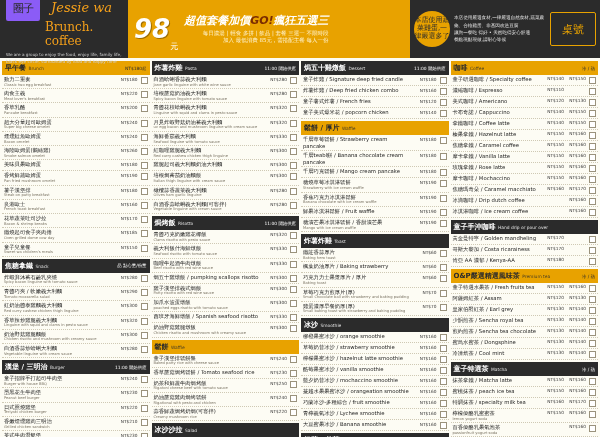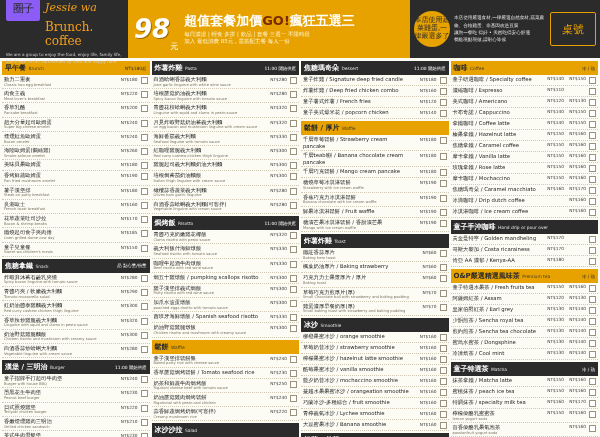--- a/index.html
+++ b/index.html
@@ -39,23 +39,23 @@
     background: #8b5cf6;
     color: #2b2b2b;
     font-weight: normal;
     font-size: 11px;
     display: flex; align-items: center; justify-content: center;
     letter-spacing: -1px;
     border-radius: 2px;
   }
   .logo-name {
     color: #f5a01a;
-    font-size: 11px;
+    font-size: 13px;
     font-style: italic;
-    margin-left: 5px;
+    margin-left: 11px;
     line-height: 1.1;
     font-family: "DejaVu Serif", serif;
   }
   .logo-sub {
     color: #f5a01a;
     font-size: 12px;
     margin-left: 39px;
     margin-top: -1px;
     font-family: "DejaVu Serif", serif;
   }
@@ -65,31 +65,32 @@
     line-height: 1.5;
     margin-top: 4px;
   }
   .promo {
     flex: 1;
     background: #e8a200;
     display: flex;
     align-items: center;
     padding: 0 6px;
     position: relative;
+    text-align: right;
   }
   .promo-num {
     color: #ffffff;
     font-size: 26px;
     font-weight: bold;
     font-style: italic;
     text-shadow: 1px 1px 0 #9c6b00;
     line-height: 1;
   }
   .promo-mid { margin-left: 6px; line-height: 1.25; }
-  .promo-line1 { color: #ffffff; font-size: 13px; font-weight: bold; }
+  .promo-line1 { color: #ffffff; font-size: 11px; font-weight: bold; font-style: italic; }
   .promo-line1 b { color: #7a2b00; }
   .promo-line2 { color: #fff4d0; font-size: 5.5px; margin-top: 2px; }
   .promo-line3 { color: #fff4d0; font-size: 5.5px; }
   .header-right {
     width: 190px;
     background: #2b2b2b;
     display: flex;
     align-items: center;
     padding: 0 4px;
     gap: 4px;
@@ -619,21 +620,21 @@
         <div class="section">
           <div class="sec-head ">
             <span><span>冰沙沙拉</span> <span class="sh-en">Salad</span></span>
             <span class="sh-price"></span>
           </div>
         </div>
       </div>
       <div class="col">
         <div class="section">
           <div class="sec-head ">
-            <span><span>焦糖瑪奇朵</span> <span class="sh-en">Dessert</span></span>
+            <span><span>焗五十雞燉飯</span> <span class="sh-en">Dessert</span></span>
             <span class="sh-price">11:00 開始供應</span>
           </div>
           <div class="item">
             <div class="item-txt">
               <div class="item-zh">童子炸雞 / Signature deep fried candle</div>
             </div>
             <div class="item-price">NT$180</div>
             <div class="chk"></div>
           </div>
           <div class="item">

